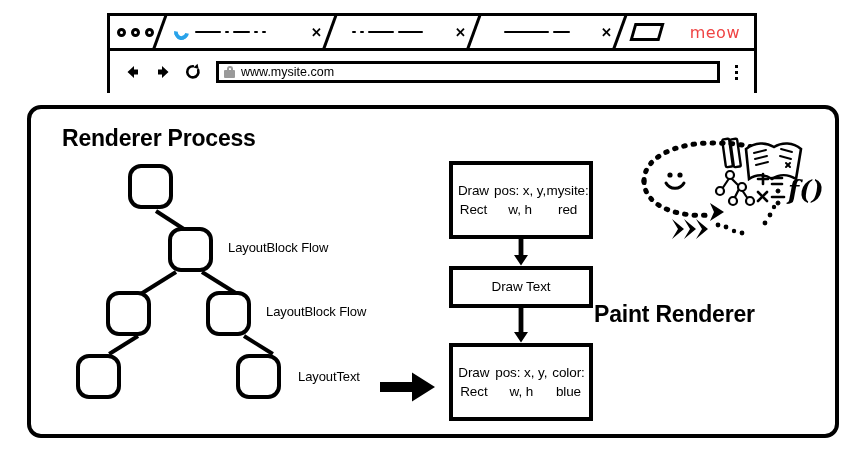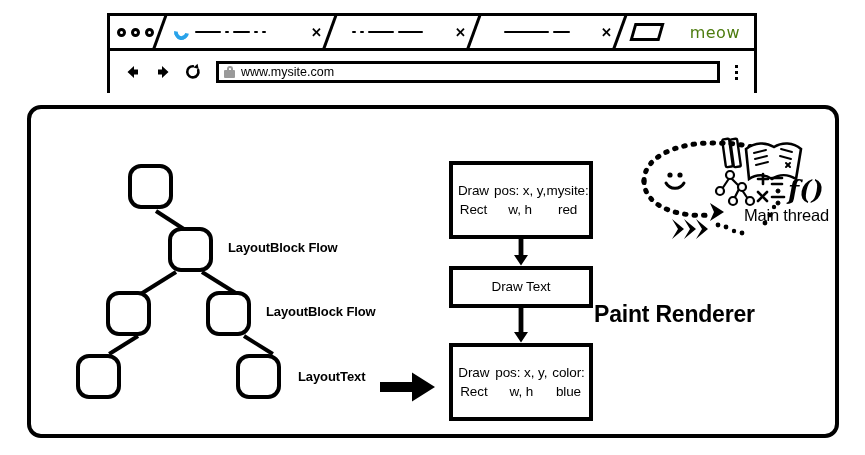--- a/index.html
+++ b/index.html
@@ -148,21 +148,21 @@
     transform: skewX(-16deg);
     background: #fff;
   }
 
   #brand-label {
     margin-left: auto;
     padding-right: 14px;
     font-family: "DejaVu Sans", sans-serif;
     font-size: 16px;
     letter-spacing: 0.5px;
-    color: #4d7c0f;
+    color: #ef4444;
   }
 
   
   #toolbar {
     position: absolute;
     left: 0;
     top: 35px;
     right: 0;
     height: 42px;
     display: flex;
@@ -279,21 +279,21 @@
   .tree-edge {
     position: absolute;
     height: 4px;
     background: #000;
     transform-origin: 0 50%;
     z-index: 1;
   }
   .tree-label {
     position: absolute;
     font-size: 13px;
-    font-weight: bold;
+    font-weight: normal;
     white-space: nowrap;
     letter-spacing: -0.1px;
   }
 
   
   #transform-arrow {
     position: absolute;
     left: 349px;
     top: 262px;
     width: 56px;
@@ -440,20 +440,21 @@
     <div id="kebab-menu">
       <i></i>
         <i></i>
         <i></i>
     </div>
   </div>
 </div>
 
 <div id="renderer-panel">
 
+  <div id="renderer-title">Renderer Process</div>
 
   <div id="layout-tree">
 
     <span class="tree-edge" style="left:80px;  top:45px;  width:40px; transform:rotate(33deg);"></span>
     <span class="tree-edge" style="left:100px; top:106px; width:42px; transform:rotate(148deg);"></span>
     <span class="tree-edge" style="left:126px; top:106px; width:42px; transform:rotate(32deg);"></span>
     <span class="tree-edge" style="left:62px;  top:170px; width:34px; transform:rotate(148deg);"></span>
     <span class="tree-edge" style="left:168px; top:170px; width:34px; transform:rotate(32deg);"></span>
 
     <span class="tree-node" style="left:52px;  top:0px;"></span>
@@ -579,14 +580,13 @@
       <g fill="#000">
         <circle cx="138" cy="70" r="2.2"></circle>
         <circle cx="134" cy="78" r="2.4"></circle>
         <circle cx="129" cy="86" r="2.4"></circle>
         <circle cx="106" cy="96" r="2.4"></circle>
         <circle cx="98" cy="94" r="2.2"></circle>
       </g>
     </svg>
   </div>
 
-  <div id="main-thread-label">Main thread</div>
 </div>
 
 </body></html>

